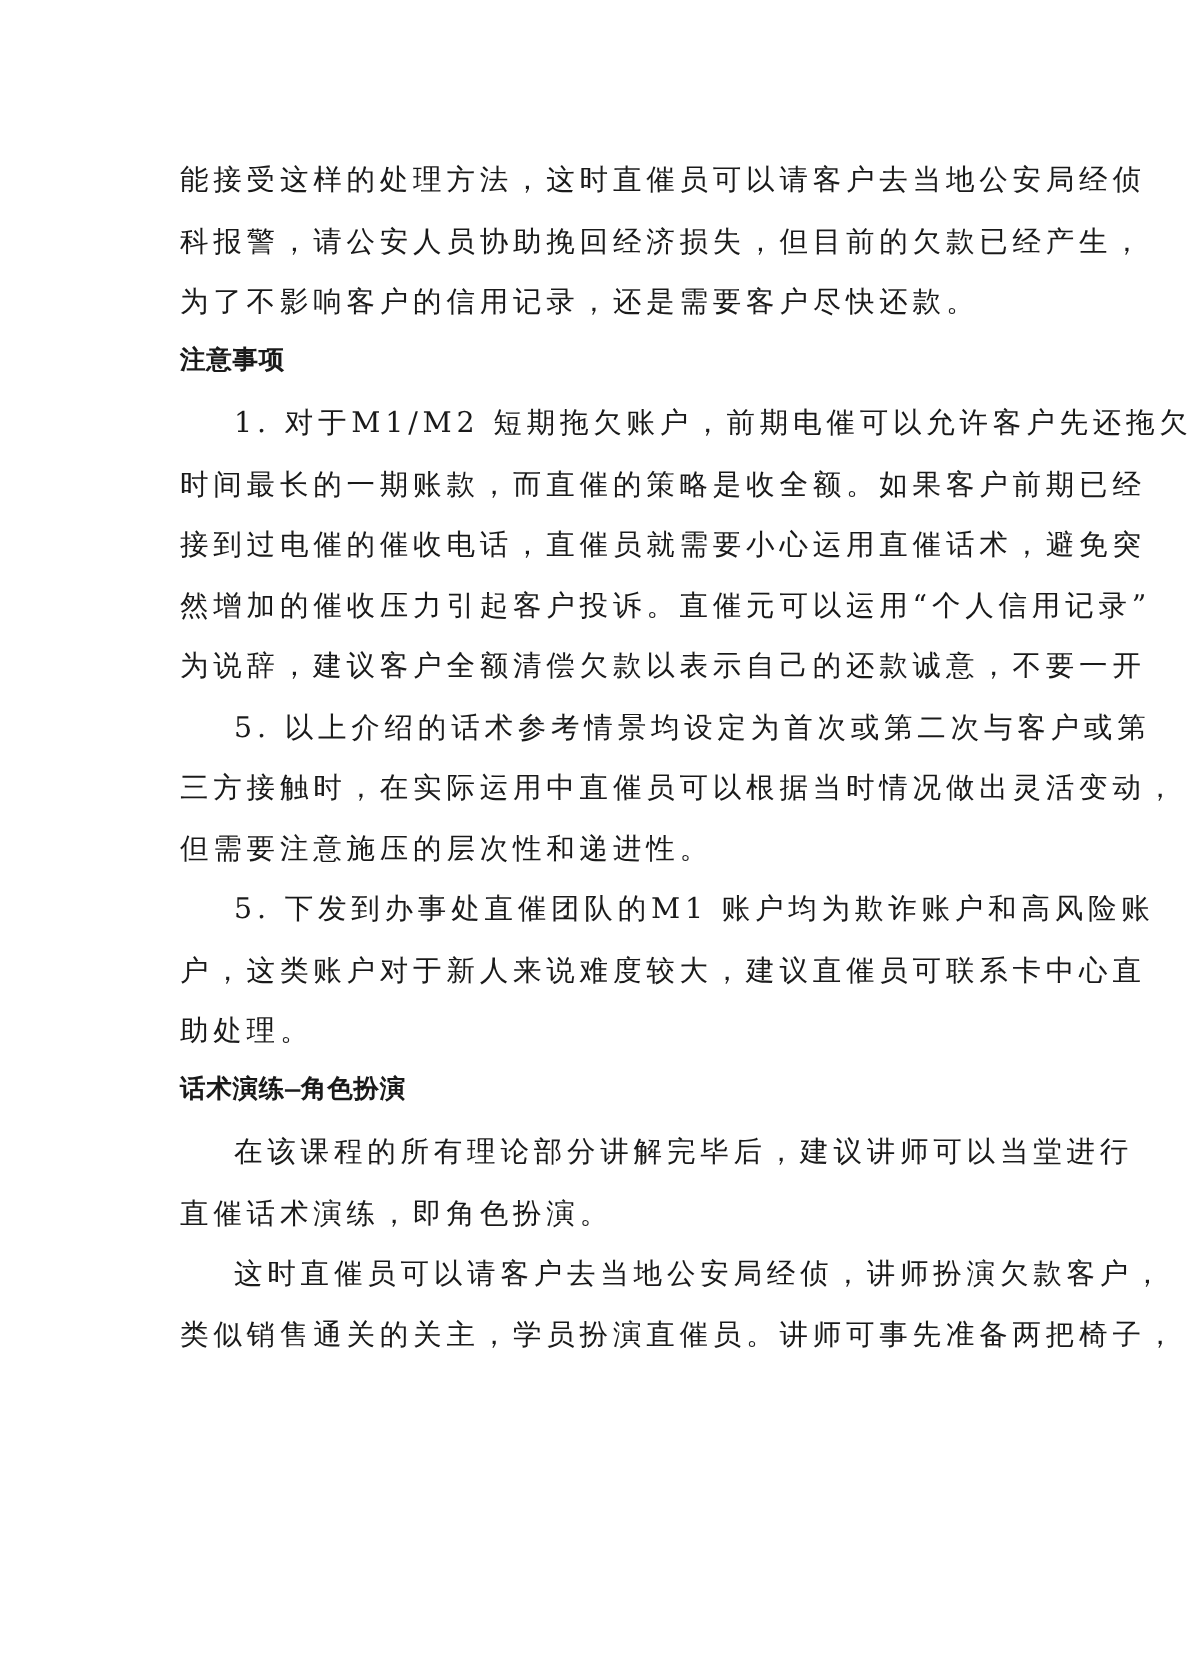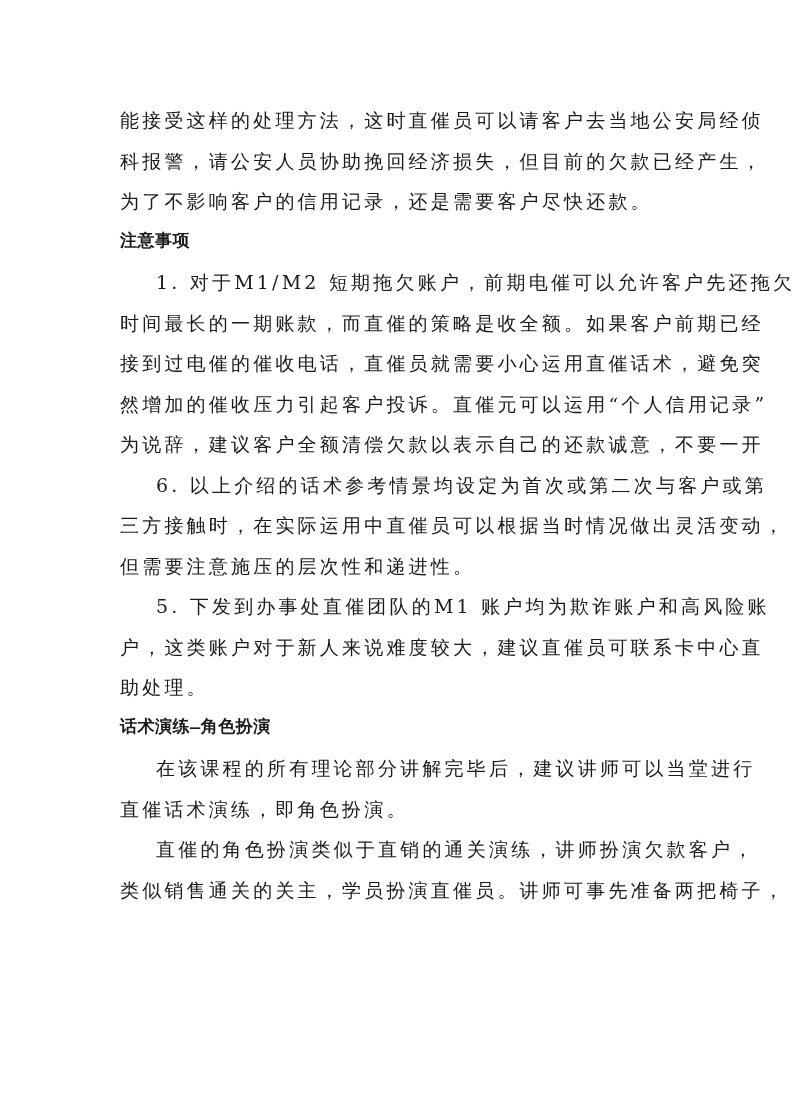--- a/index.html
+++ b/index.html
@@ -18,24 +18,24 @@
 <div class="page">
   <div class="line">能接受这样的处理方法，这时直催员可以请客户去当地公安局经侦</div>
   <div class="line">科报警，请公安人员协助挽回经济损失，但目前的欠款已经产生，</div>
   <div class="line">为了不影响客户的信用记录，还是需要客户尽快还款。</div>
   <div class="line heading">注意事项</div>
   <div class="line indent">1. 对于M1/M2 短期拖欠账户，前期电催可以允许客户先还拖欠</div>
   <div class="line">时间最长的一期账款，而直催的策略是收全额。如果客户前期已经</div>
   <div class="line">接到过电催的催收电话，直催员就需要小心运用直催话术，避免突</div>
   <div class="line">然增加的催收压力引起客户投诉。直催元可以运用“个人信用记录”</div>
   <div class="line">为说辞，建议客户全额清偿欠款以表示自己的还款诚意，不要一开</div>
-  <div class="line indent">6. 以上介绍的话术参考情景均设定为首次或第二次与客户或第</div>
+  <div class="line indent">5. 以上介绍的话术参考情景均设定为首次或第二次与客户或第</div>
   <div class="line">三方接触时，在实际运用中直催员可以根据当时情况做出灵活变动，</div>
   <div class="line">但需要注意施压的层次性和递进性。</div>
   <div class="line indent">5. 下发到办事处直催团队的M1 账户均为欺诈账户和高风险账</div>
   <div class="line">户，这类账户对于新人来说难度较大，建议直催员可联系卡中心直</div>
   <div class="line">助处理。</div>
   <div class="line heading">话术演练—角色扮演</div>
   <div class="line indent">在该课程的所有理论部分讲解完毕后，建议讲师可以当堂进行</div>
   <div class="line">直催话术演练，即角色扮演。</div>
-  <div class="line indent">直催的角色扮演类似于直销的通关演练，讲师扮演欠款客户，</div>
+  <div class="line indent">这时直催员可以请客户去当地公安局经侦，讲师扮演欠款客户，</div>
   <div class="line">类似销售通关的关主，学员扮演直催员。讲师可事先准备两把椅子，</div>
 </div>
 
 </body></html>

